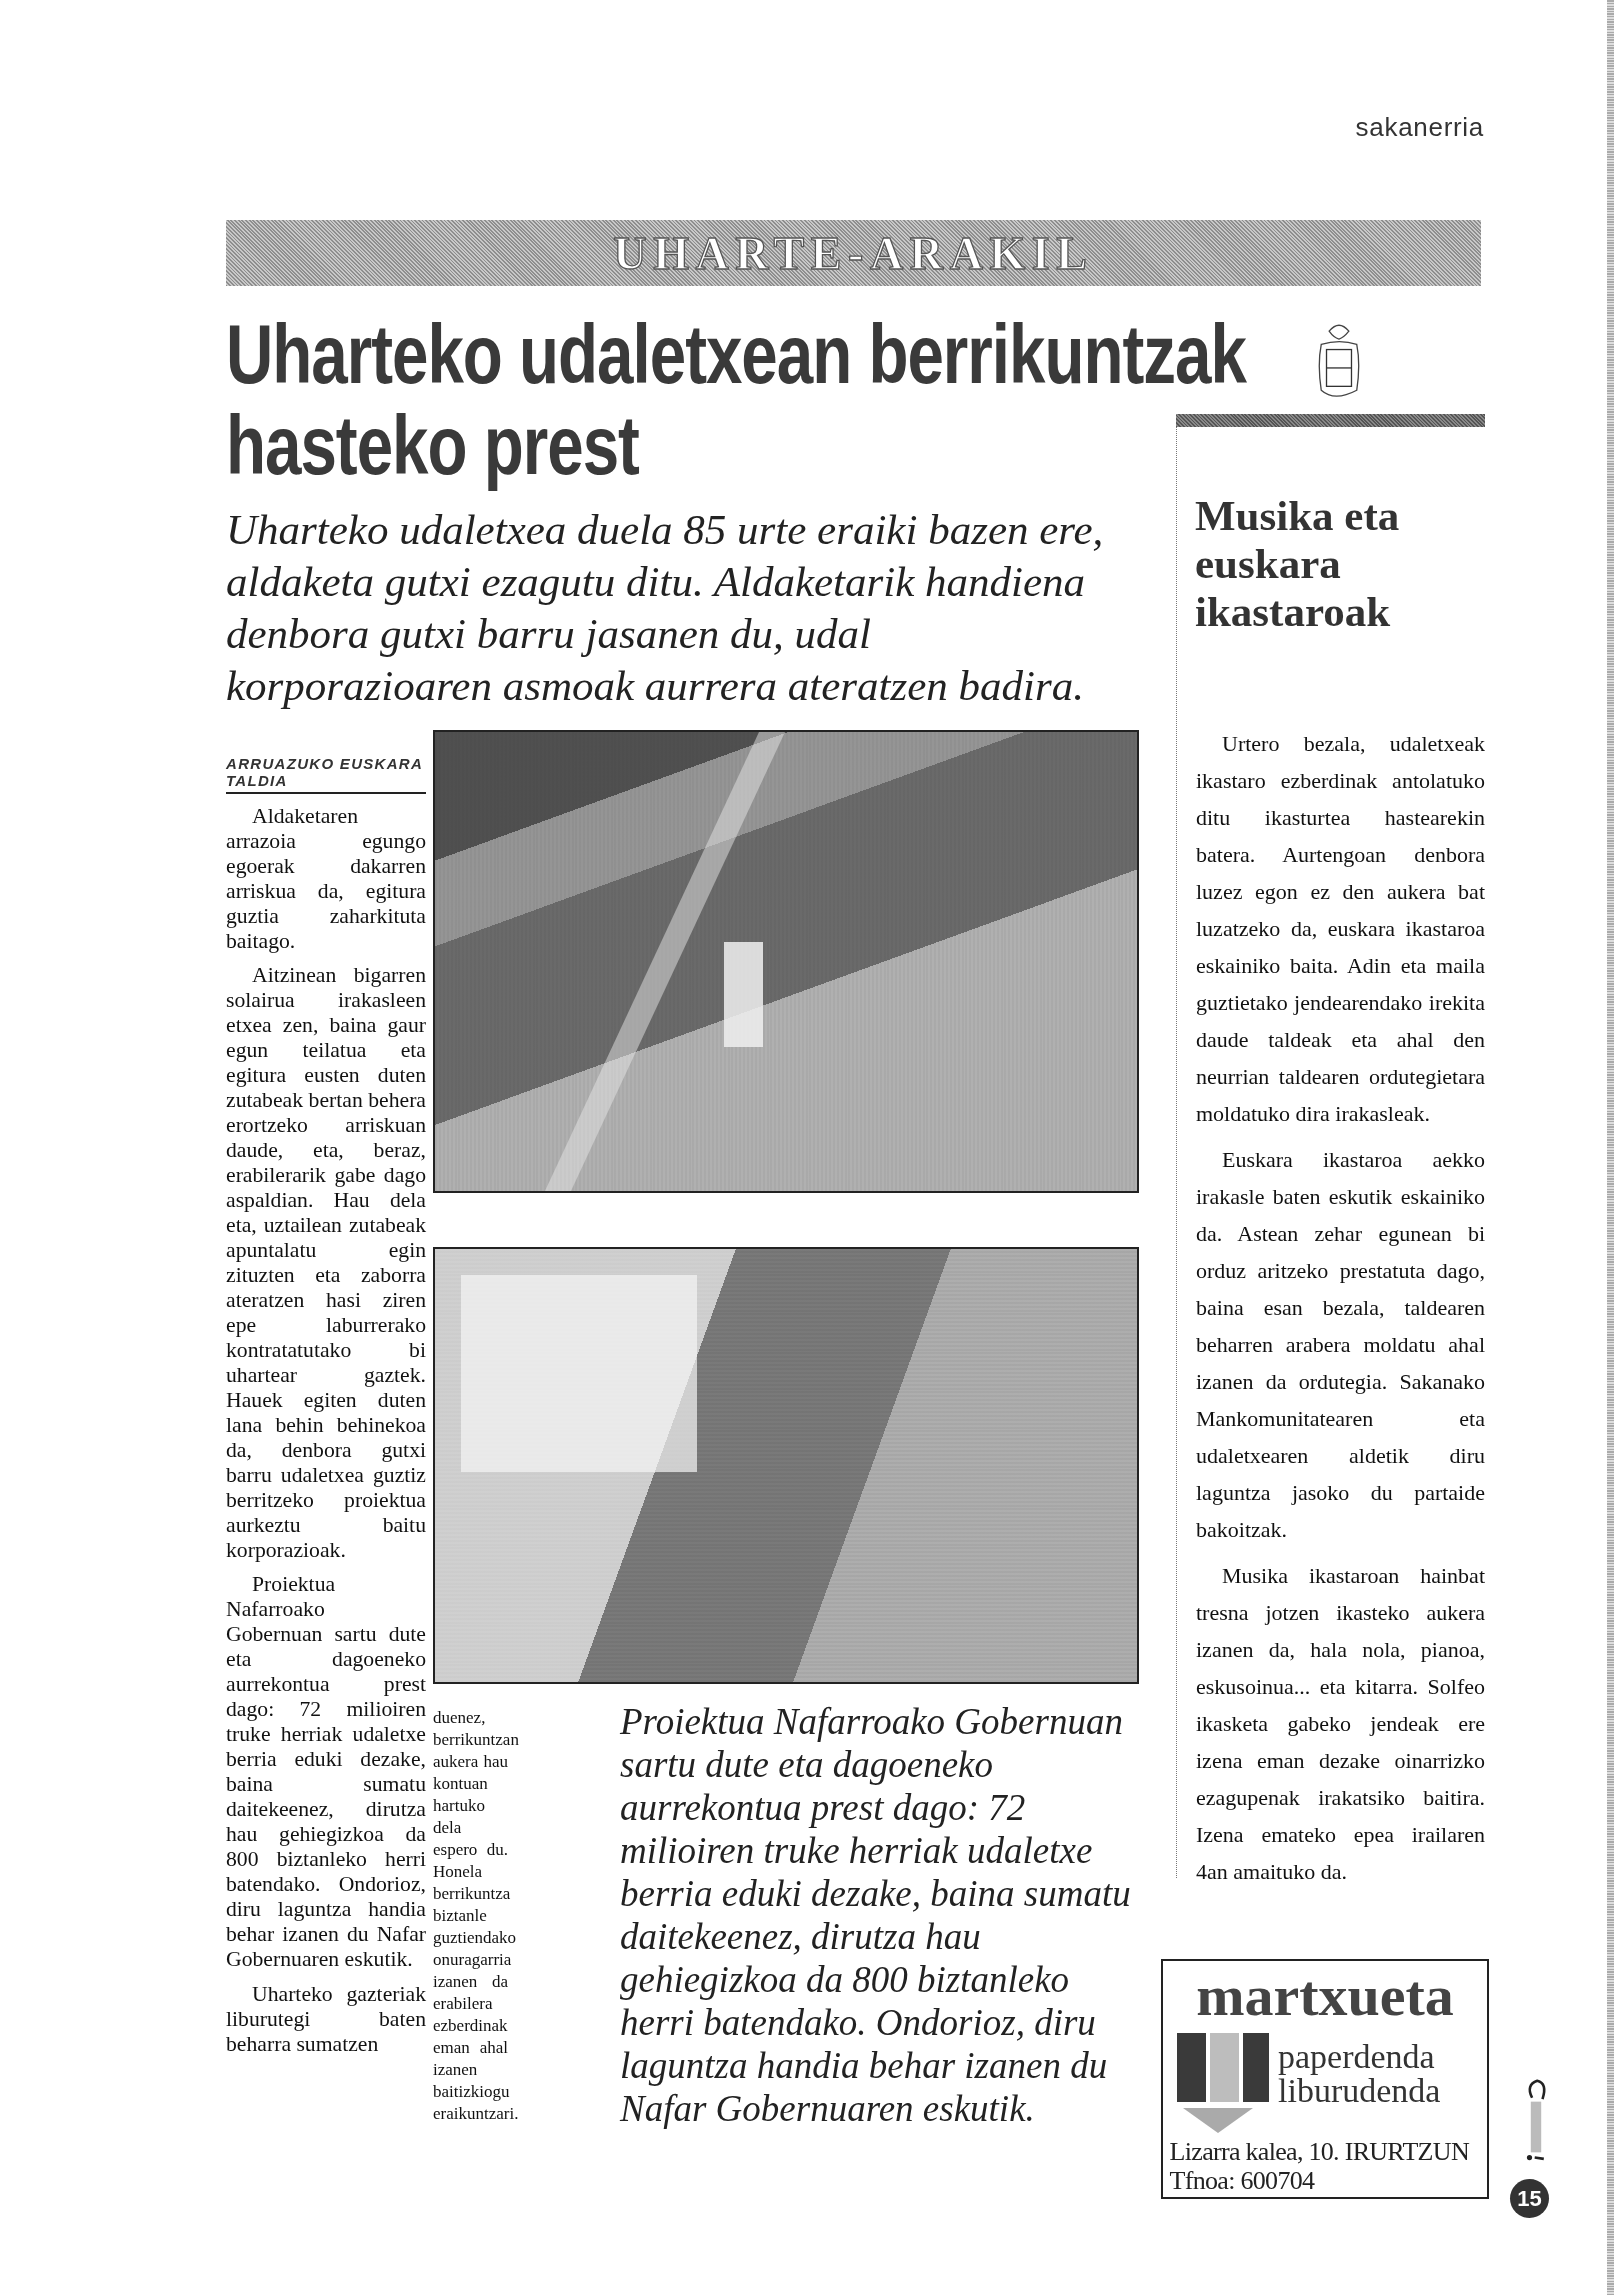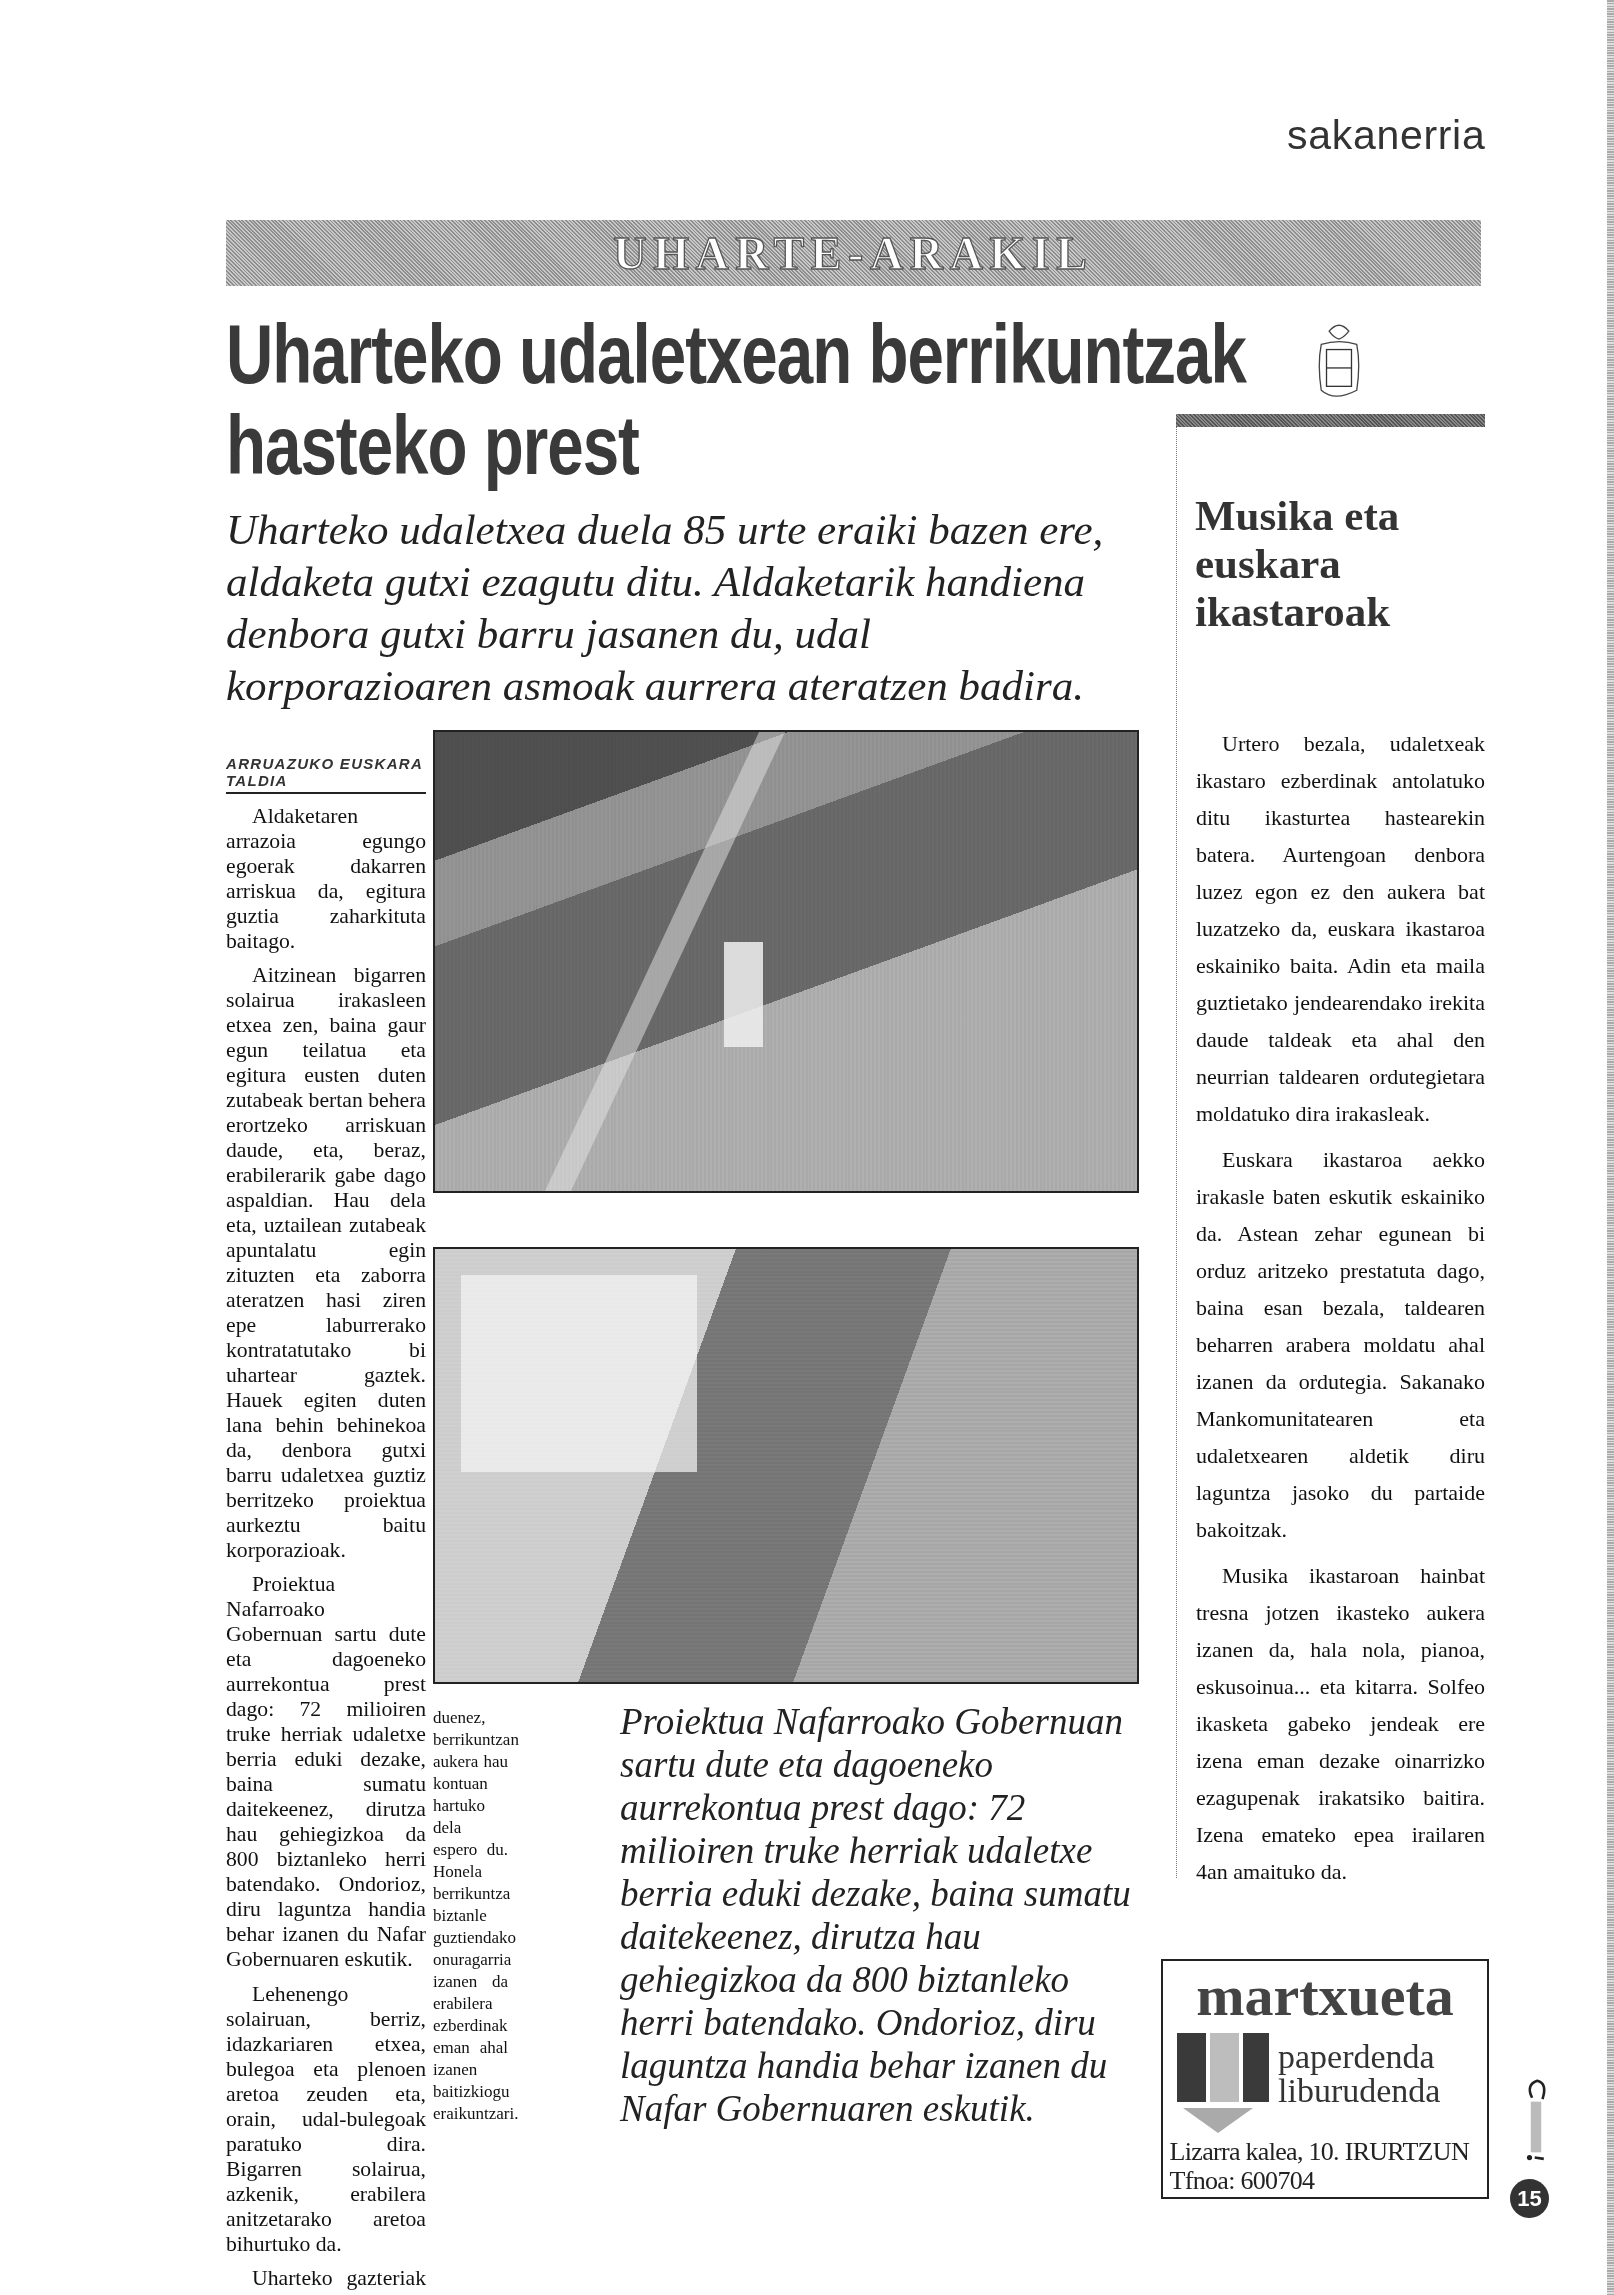--- a/index.html
+++ b/index.html
@@ -1,18 +1,18 @@
 <!DOCTYPE html>
 <html style="font-size:10.5px"><head>
 <meta charset="utf-8">
 <style>
   html, body { margin:0; padding:0; background:#fff; }
   body { width:1614px; height:2295px; position:relative; overflow:hidden; font-family:"Liberation Serif", serif; color:#111; }
   .abs { position:absolute; }
-  .section-label { left:1287px; top:112px; width:197px; text-align:right; font-family:"Liberation Sans", sans-serif; font-size:41px; color:#333; letter-spacing:0.7px; }
+  .section-label { left:1287px; top:112px; width:197px; text-align:right; font-family:"Liberation Sans", sans-serif; font-size:26px; color:#333; letter-spacing:0.7px; }
   .banner { left:226px; top:220px; width:1255px; height:66px;
     background: repeating-linear-gradient(45deg,#8e8e8e 0 1.3px,#c8c8c8 1.3px 2.6px); }
   .banner-text { position:absolute; left:0; right:0; top:6.6px; text-align:center; font-family:"Liberation Serif", serif; font-weight:bold; font-size:46px; letter-spacing:6.6px; color:#fff; -webkit-text-stroke:1.3px #555; }
   .headline { left:226px; top:309px; width:952px; font-family:"Liberation Sans", sans-serif; font-weight:bold; font-size:84px; line-height:91px; color:#3a3a3a; transform:scaleX(0.78); transform-origin:left top; white-space:nowrap; letter-spacing:-1.3px; }
   .lead { left:226px; top:504px; width:919px; font-family:"Liberation Serif", serif; font-style:italic; font-size:43px; line-height:52px; color:#222; }
   .byline { left:226px; top:755px; width:200px; font-family:"Liberation Sans", sans-serif; font-style:italic; font-weight:bold; font-size:15px; letter-spacing:1.3px; text-transform:uppercase; border-bottom:2px solid #222; padding-bottom:2.6px; color:#333; }
   .body-col { font-family:"Liberation Serif", serif; font-size:21.7px; line-height:25px; text-align:justify; color:#111; }
   .body-col p { margin:0 0 9.2px 0; text-indent:26px; }
   .col1 { left:226px; top:804px; width:200px; }
   .col2 { left:433px; top:1707px; width:75px; font-size:17px; line-height:22px; }
@@ -58,21 +58,20 @@
 </div>
 
 <div class="abs lead">Uharteko udaletxea duela 85 urte eraiki bazen ere, aldaketa gutxi ezagutu ditu. Aldaketarik handiena denbora gutxi barru jasanen du, udal korporazioaren asmoak aurrera ateratzen badira.</div>
 
 <div class="abs byline">Arruazuko Euskara Taldia</div>
 
 <div class="abs body-col col1">
   <p>Aldaketaren arrazoia egungo egoerak dakarren arriskua da, egitura guztia zaharkituta baitago.</p>
   <p>Aitzinean bigarren solairua irakasleen etxea zen, baina gaur egun teilatua eta egitura eusten duten zutabeak bertan behera erortzeko arriskuan daude, eta, beraz, erabilerarik gabe dago aspaldian. Hau dela eta, uztailean zutabeak apuntalatu egin zituzten eta zaborra ateratzen hasi ziren epe laburrerako kontratatutako bi uhartear gaztek. Hauek egiten duten lana behin behinekoa da, denbora gutxi barru udaletxea guztiz berritzeko proiektua aurkeztu baitu korporazioak.</p>
   <p>Proiektua Nafarroako Gobernuan sartu dute eta dagoeneko aurrekontua prest dago: 72 milioiren truke herriak udaletxe berria eduki dezake, baina sumatu daitekeenez, dirutza hau gehiegizkoa da 800 biztanleko herri batendako. Ondorioz, diru laguntza handia behar izanen du Nafar Gobernuaren eskutik.</p>
-  <p>Lehenengo solairuan, berriz, idazkariaren etxea, bulegoa eta plenoen aretoa zeuden eta, orain, udal-bulegoak paratuko dira. Bigarren solairua, azkenik, erabilera anitzetarako aretoa bihurtuko da.</p>
   <p>Uharteko gazteriak liburutegi baten beharra sumatzen</p>
 </div>
 
 <div class="abs photo photo1">
   <div class="photo-inner" style="left:289px;top:210px;width:39px;height:105px;"></div>
   <div class="photo-inner" style="left:217px;top:0;width:26px;height:459px;transform:skewX(-25deg);background:rgba(230,230,230,.5);"></div>
 </div>
 
 <div class="abs photo photo2">
   <div class="photo-inner" style="left:26px;top:26px;width:236px;height:197px;background:rgba(245,245,245,.7);"></div>

